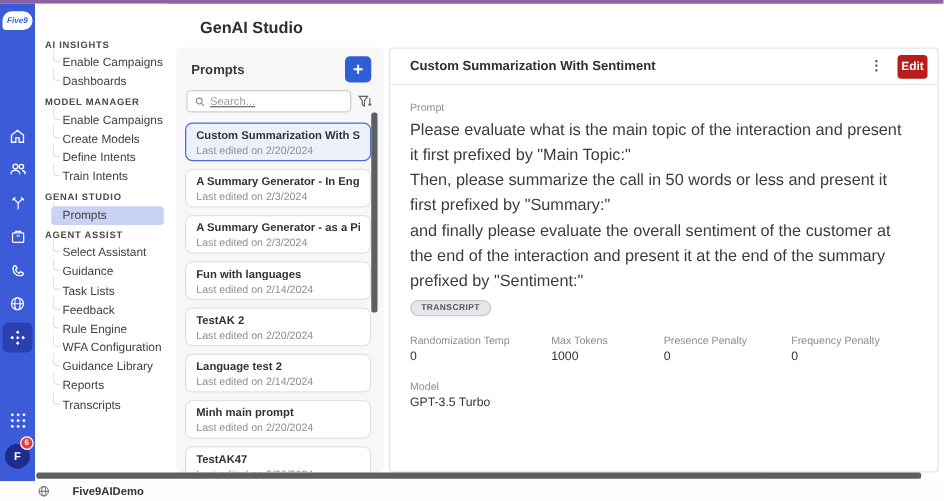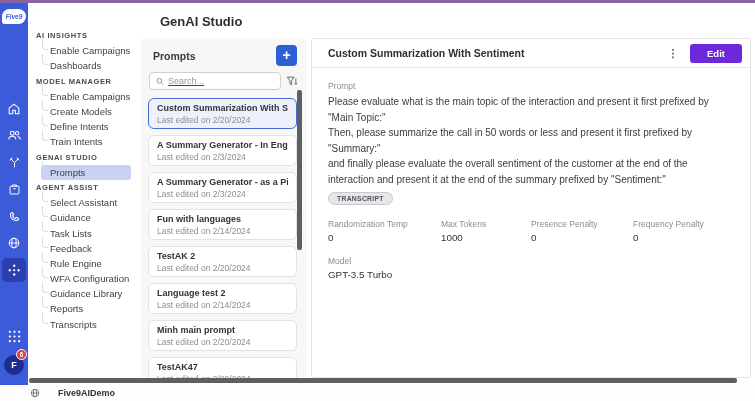--- a/index.html
+++ b/index.html
@@ -53,25 +53,25 @@
   .pc-title { font-size:9px; font-weight:bold; color:#333; white-space:nowrap; overflow:hidden; }
   .pc-sub { font-size:8.5px; color:#8e8e8e; margin-top:2px; white-space:nowrap; }
   .v-scroll { position:absolute; left:297px; top:90px; width:5px; height:160px; background:#5c6063; border-radius:2px; }
 
   
   .detail { position:absolute; left:311px; top:38px; width:440px; height:340px; background:#fff; border:1px solid #e5e5e5; border-radius:3px; }
   .detail-header { display:flex; align-items:center; height:29px; padding:0 8px 0 16px; border-bottom:1px solid #e8e8e8; }
   .detail-title { flex:1; font-size:10.5px; font-weight:bold; color:#2f2f2f; }
   .kebab { width:18px; height:18px; background:none; border:none; cursor:pointer; color:#555; font-size:11px; line-height:9px; letter-spacing:0; }
   .kebab span { display:block; text-align:center; font-weight:bold; }
-  .edit-btn { margin-left:8px; width:52px; height:19px; background:#6d28d9; color:#fff; border:none; border-radius:3px;
+  .edit-btn { margin-left:8px; width:24px; height:19px; background:#b91c1c; color:#fff; border:none; border-radius:3px;
               font-size:9.5px; font-weight:bold; cursor:pointer; }
   .detail-body { padding:13px 16px 0 16px; }
   .field-label { font-size:8.5px; color:#8d8d8d; margin-bottom:3px; }
-  .prompt-text { font-size:10px; color:#3c3c3c; line-height:1.55; max-width:400px; }
+  .prompt-text { font-size:13px; color:#3c3c3c; line-height:1.55; max-width:400px; }
   .chip { display:inline-block; margin-top:4px; background:#e6e6ea; border:1px solid #c9c9cd; border-radius:9px;
           padding:2px 8px; font-size:6.8px; font-weight:bold; color:#53535a; letter-spacing:0.3px; }
   .params-row { display:flex; margin-top:14px; }
   .param:nth-child(1){ width:113px; } .param:nth-child(2){ width:90px; } .param:nth-child(3){ width:102px; }
   .param-value { font-size:9.8px; color:#333; }
   .model-block { margin-top:13px; }
 
   
   .h-scroll { position:absolute; left:29px; top:378px; width:708px; height:5px; background:#5c6063; border-radius:2px; }
   .statusbar { position:absolute; left:0; top:385px; width:755px; height:16px; background:#fdfdfd; display:flex; align-items:center; }

